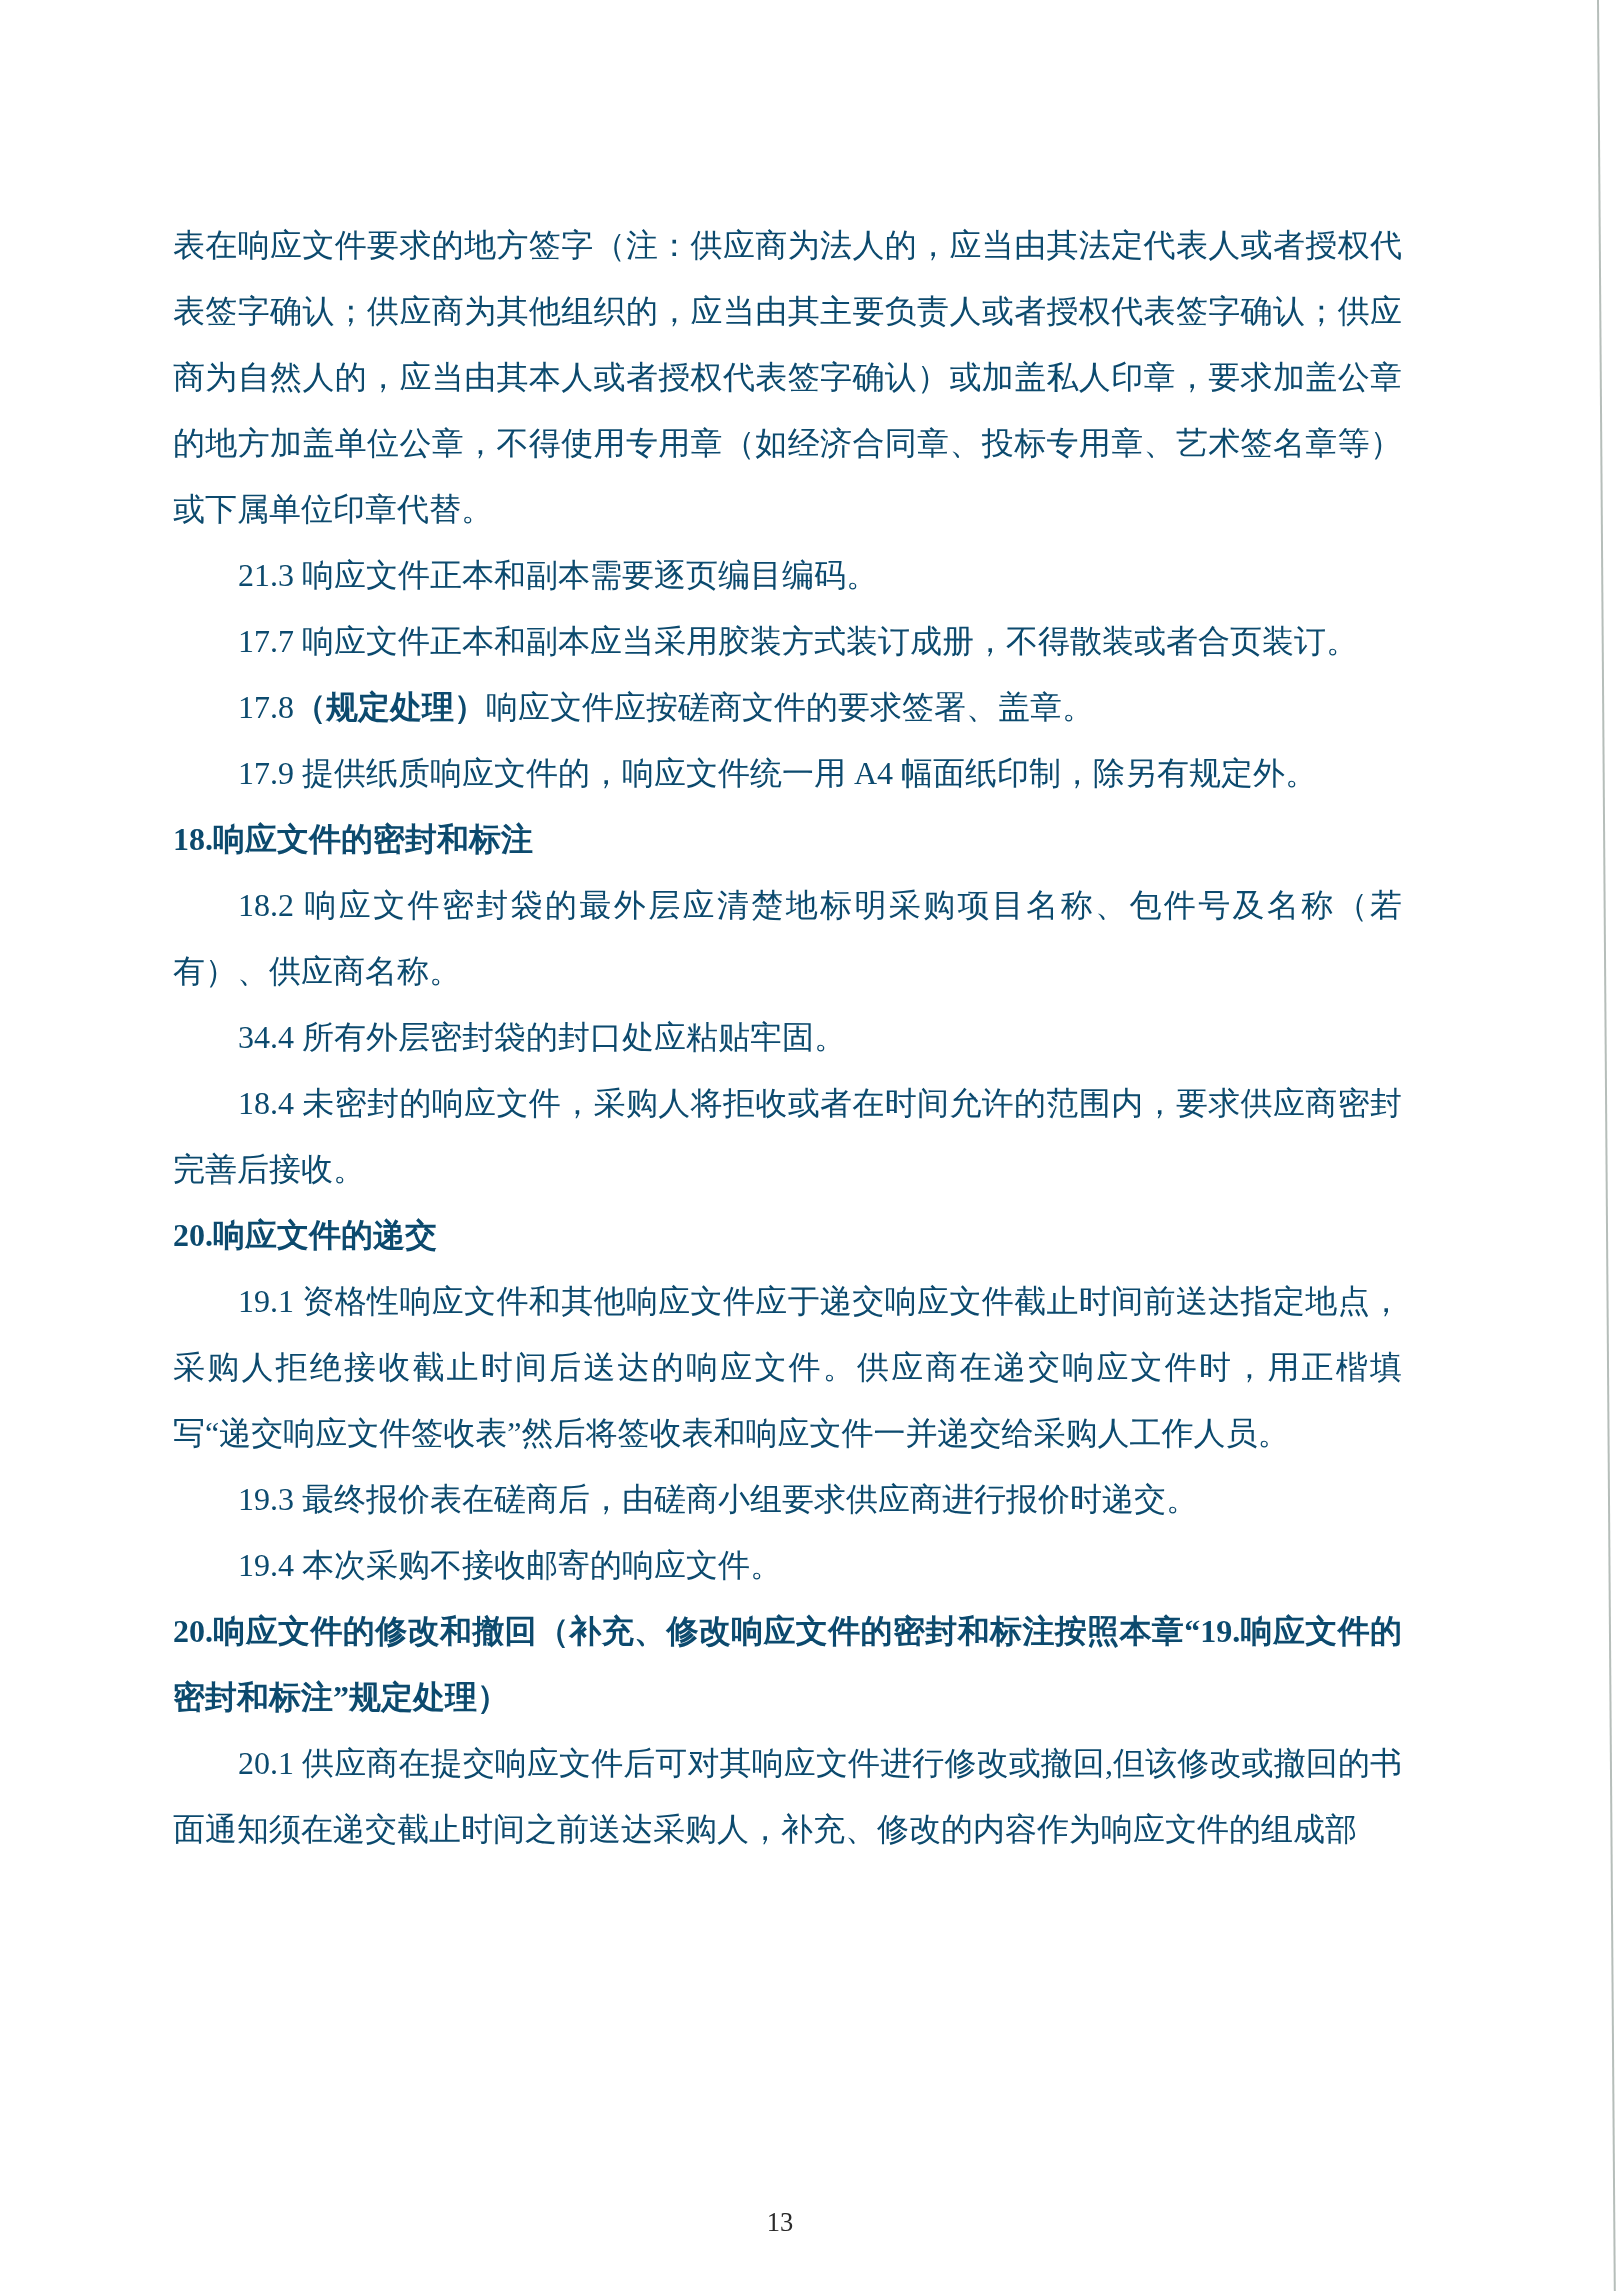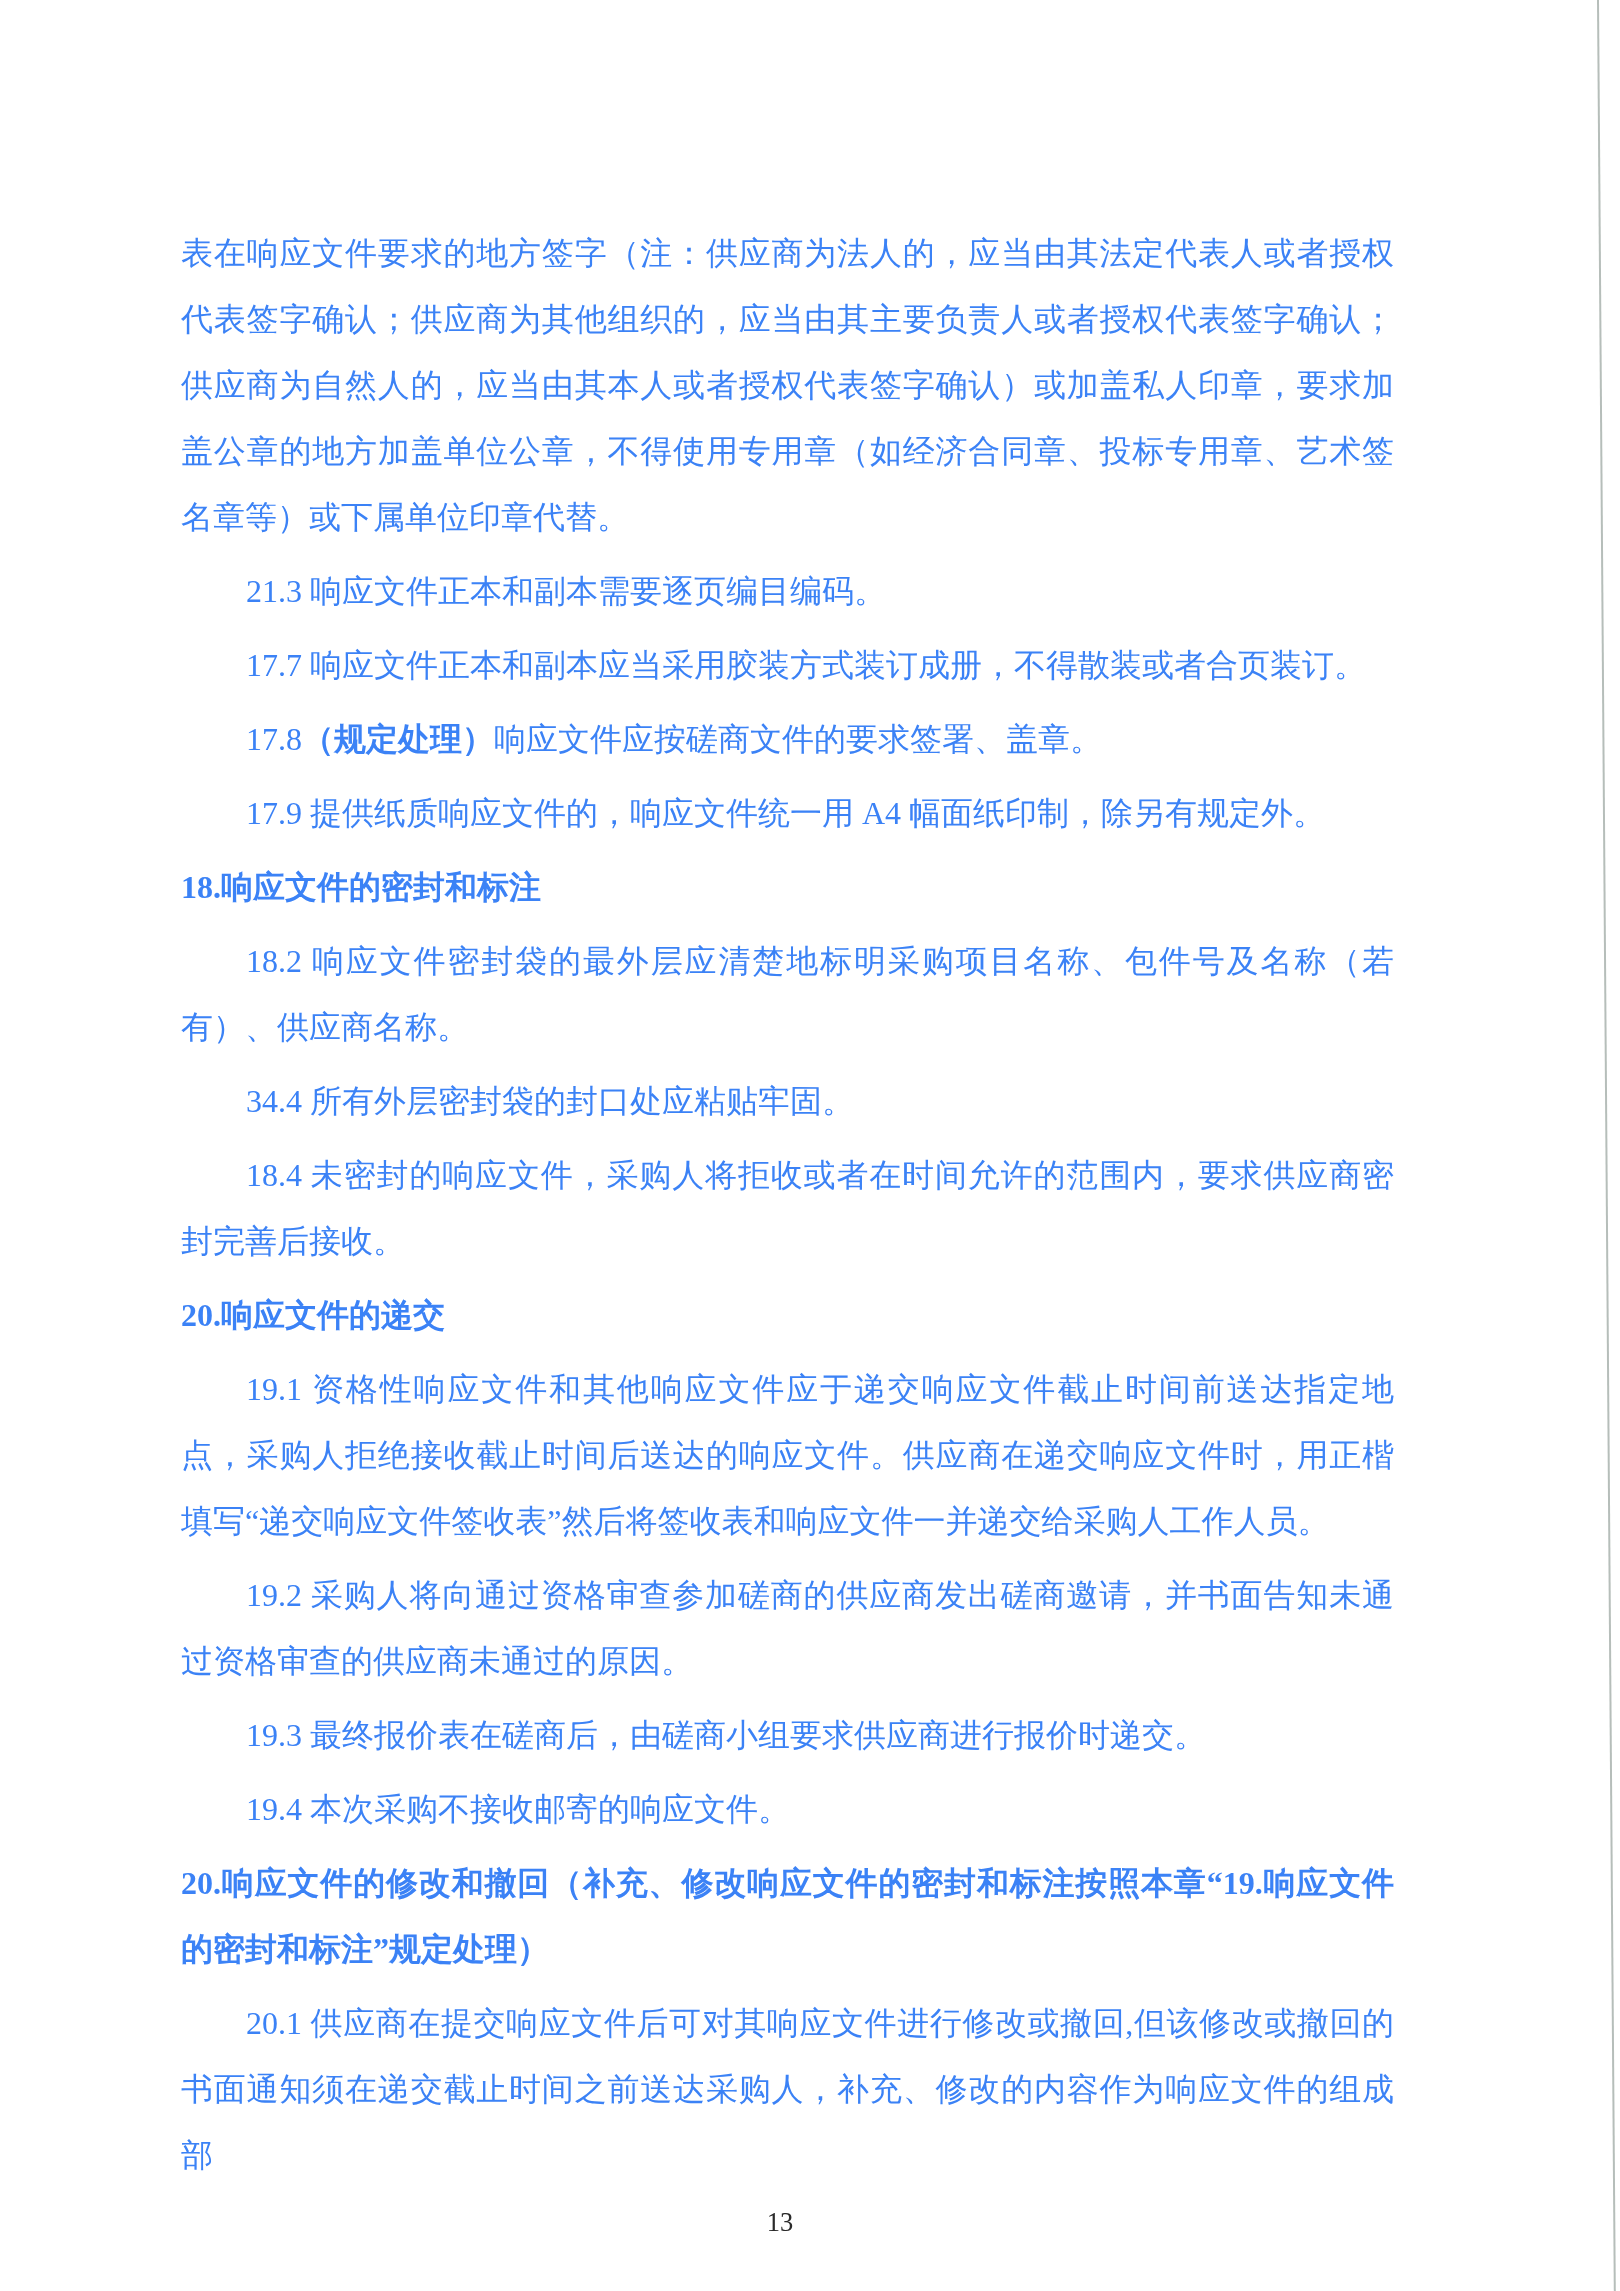--- a/index.html
+++ b/index.html
@@ -15,25 +15,25 @@
     overflow: hidden;
     font-family: "Liberation Serif", "DejaVu Serif", serif;
   }
   .text-block {
     position: absolute;
     left: 173px;
     top: 212px;
     width: 1229px;
   }
   .text-block p {
-    margin: 8px;
+    margin: 0;
     padding: 0;
     font-size: 32px;
     line-height: 66px;
-    color: #3b82f6;
+    color: #0c4a6e;
     text-align: justify;
     word-break: break-all;
     letter-spacing: 0px;
   }
   .text-block p.indent {
     text-indent: 65px;
   }
   .text-block p.heading span {
     font-weight: 700;
   }
@@ -70,21 +70,20 @@
       <p class=" indent"><span class="">21.3 响应文件正本和副本需要逐页编目编码。</span></p>
       <p class=" indent"><span class="">17.7 响应文件正本和副本应当采用胶装方式装订成册，不得散装或者合页装订。</span></p>
       <p class=" indent"><span class="">17.8</span><span class="bold">（规定处理）</span><span class="">响应文件应按磋商文件的要求签署、盖章。</span></p>
       <p class=" indent"><span class="">17.9 提供纸质响应文件的，响应文件统一用 A4 幅面纸印制，除另有规定外。</span></p>
       <p class="heading"><span class="bold">18.响应文件的密封和标注</span></p>
       <p class=" indent"><span class="">18.2 响应文件密封袋的最外层应清楚地标明采购项目名称、包件号及名称（若有）、供应商名称。</span></p>
       <p class=" indent"><span class="">34.4 所有外层密封袋的封口处应粘贴牢固。</span></p>
       <p class=" indent"><span class="">18.4 未密封的响应文件，采购人将拒收或者在时间允许的范围内，要求供应商密封完善后接收。</span></p>
       <p class="heading"><span class="bold">20.响应文件的递交</span></p>
       <p class=" indent"><span class="">19.1 资格性响应文件和其他响应文件应于递交响应文件截止时间前送达指定地点，采购人拒绝接收截止时间后送达的响应文件。供应商在递交响应文件时，用正楷填写“递交响应文件签收表”然后将签收表和响应文件一并递交给采购人工作人员。</span></p>
-      <p class=" indent"><span class="">19.2 采购人将向通过资格审查参加磋商的供应商发出磋商邀请，并书面告知未通过资格审查的供应商未通过的原因。</span></p>
       <p class=" indent"><span class="">19.3 最终报价表在磋商后，由磋商小组要求供应商进行报价时递交。</span></p>
       <p class=" indent"><span class="">19.4 本次采购不接收邮寄的响应文件。</span></p>
       <p class="heading"><span class="bold">20.响应文件的修改和撤回（补充、修改响应文件的密封和标注按照本章“19.响应文件的密封和标注”规定处理）</span></p>
       <p class=" indent"><span class="">20.1 供应商在提交响应文件后可对其响应文件进行修改或撤回,但该修改或撤回的书面通知须在递交截止时间之前送达采购人，补充、修改的内容作为响应文件的组成部</span></p>
     </div>
   <div class="scan-line"></div>
   <div class="page-number">13</div>
 </div>
 
 

